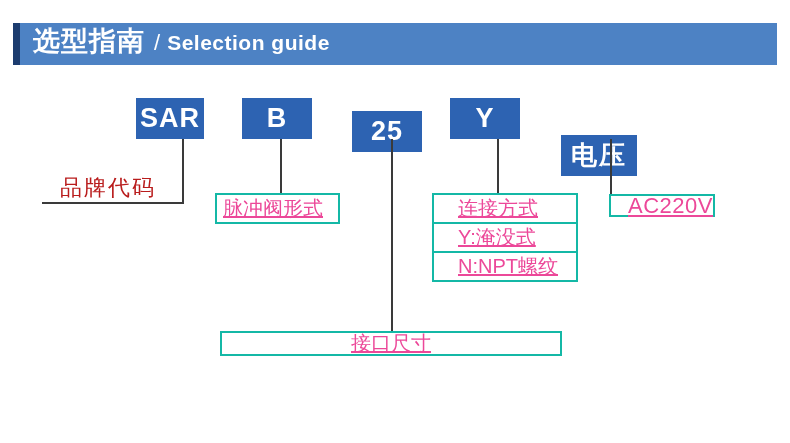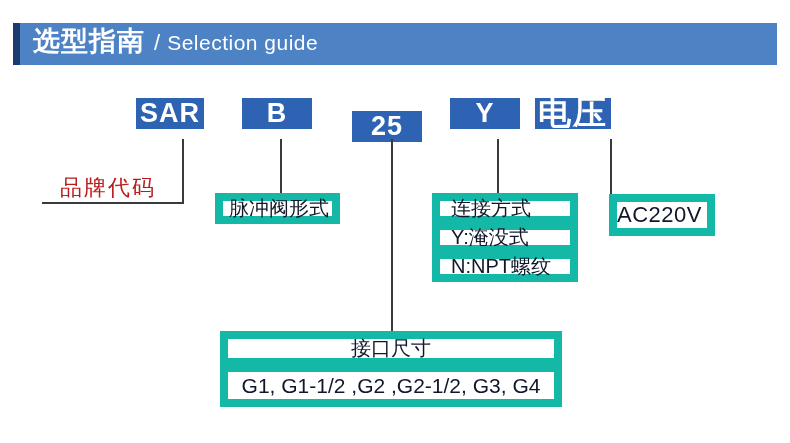--- a/index.html
+++ b/index.html
@@ -30,41 +30,41 @@
   }
   .banner-text {
     display: flex;
     align-items: baseline;
     color: #ffffff;
     padding-left: 13px;
     white-space: nowrap;
   }
   .banner-zh { font-size: 27px; font-weight: bold; letter-spacing: 1px; }
   .banner-slash { font-size: 22px; font-weight: 500; margin: 0 7px 0 9px; }
-  .banner-en { font-size: 21px; font-weight: 400; letter-spacing: 0.5px; }
+  .banner-en { font-size: 21px; font-weight: 700; letter-spacing: 0.5px; }
 
   
   .seg {
     position: absolute;
     top: 98px;
-    height: 31px;
+    height: 41px;
     background: #2d63b2;
     color: #ffffff;
     font-weight: bold;
     display: flex;
     align-items: center;
     justify-content: center;
     font-size: 27px;
     letter-spacing: 1px;
   }
   .seg-sar  { left: 136px; width: 68px; }
   .seg-b    { left: 242px; width: 70px; }
   .seg-25   { left: 352px; width: 70px; margin-top: 13px; }
   .seg-y    { left: 450px; width: 70px; }
-  .seg-volt { left: 535px; width: 76px; font-size: 33px; letter-spacing: 2px; }
+  .seg-volt { left: 561px; width: 76px; font-size: 26px; letter-spacing: 2px; margin-top: 37px; }
 
   
   .vline, .hline { position: absolute; background: #3a3a3a; }
   .vline { width: 2px; }
   .hline { height: 2px; }
   .line-sar  { left: 182px; top: 139px; height: 65px; }
   .line-b    { left: 280px; top: 139px; height: 55px; }
   .line-25   { left: 391px; top: 139px; height: 193px; }
   .line-y    { left: 497px; top: 139px; height: 55px; }
   .line-volt { left: 610px; top: 139px; height: 56px; }
@@ -75,43 +75,44 @@
     position: absolute;
     left: 60px; top: 173px;
     font-size: 22px;
     color: #b91c1c;
     letter-spacing: 2px;
   }
 
   
   .legend { position: absolute; }
   .legend .row {
-    border: 8px solid #14b8a6;
+    border: 2px solid #14b8a6;
     margin-top: -2px;
     background: #ffffff;
-    color: #0f172a;
+    color: #ec4899;
     font-size: 20px;
     display: flex;
     align-items: center;
     white-space: nowrap;
+    text-decoration: underline;
   }
   .legend .row:first-child { margin-top: 0; }
   .legend .row.center { justify-content: center; }
 
   .box-valve { left: 215px; top: 193px; width: 125px; }
   .box-valve .row { height: 31px; padding-left: 6px; }
 
   .box-conn { left: 432px; top: 193px; width: 146px; }
-  .box-conn .row { height: 31px; padding-left: 11px; }
+  .box-conn .row { height: 31px; padding-left: 24px; }
 
   .box-volt { left: 609px; top: 194px; width: 106px; }
-  .box-volt .row { height: 42px; padding-left: 0; font-size: 22px; letter-spacing: 0.5px; }
+  .box-volt .row { height: 23px; padding-left: 17px; font-size: 22px; letter-spacing: 0.5px; }
 
   .box-port { left: 220px; top: 331px; width: 342px; }
-  .box-port .row-header { height: 35px; text-align: center; }
+  .box-port .row-header { height: 25px; text-align: center; }
   .box-port .row-sizes  { height: 43px; font-size: 21px; }
 </style>
 </head>
 <body>
 
 <div id="canvas">
 
   <div class="banner">
     <div class="banner-accent"></div>
     <div class="banner-text">
@@ -145,16 +146,15 @@
     <div class="row">Y:淹没式</div>
     <div class="row">N:NPT螺纹</div>
   </div>
 
   <div class="legend box-volt">
     <div class="row">AC220V</div>
   </div>
 
   <div class="legend box-port">
     <div class="row row-header center">接口尺寸</div>
-    <div class="row row-sizes center">G1, G1-1/2 ,G2 ,G2-1/2, G3, G4</div>
   </div>
 
 </div>
 
 </body></html>

